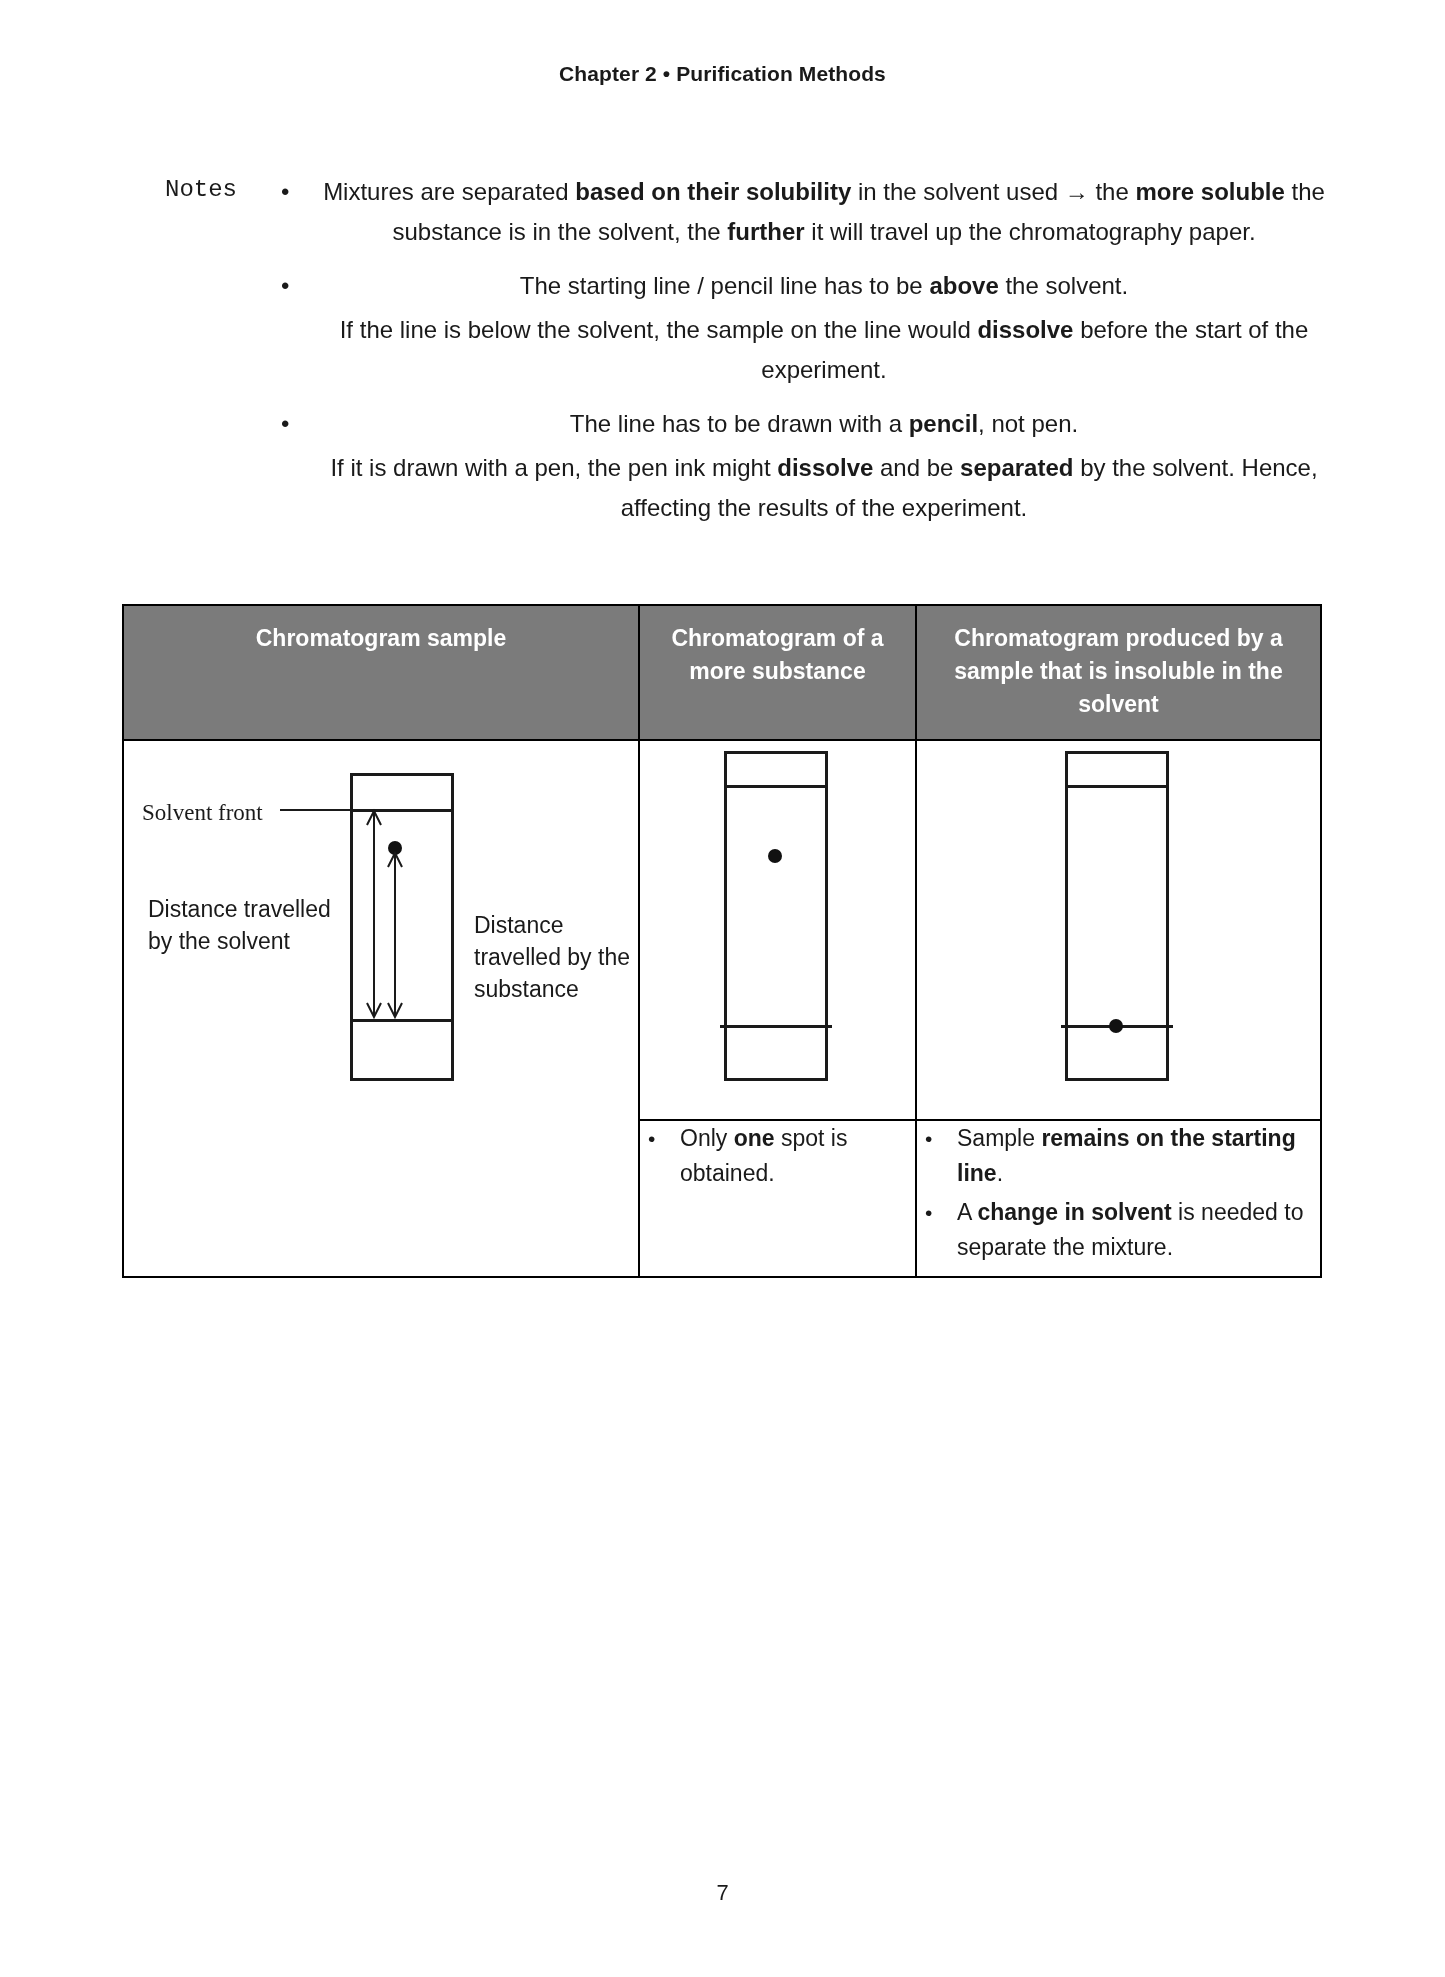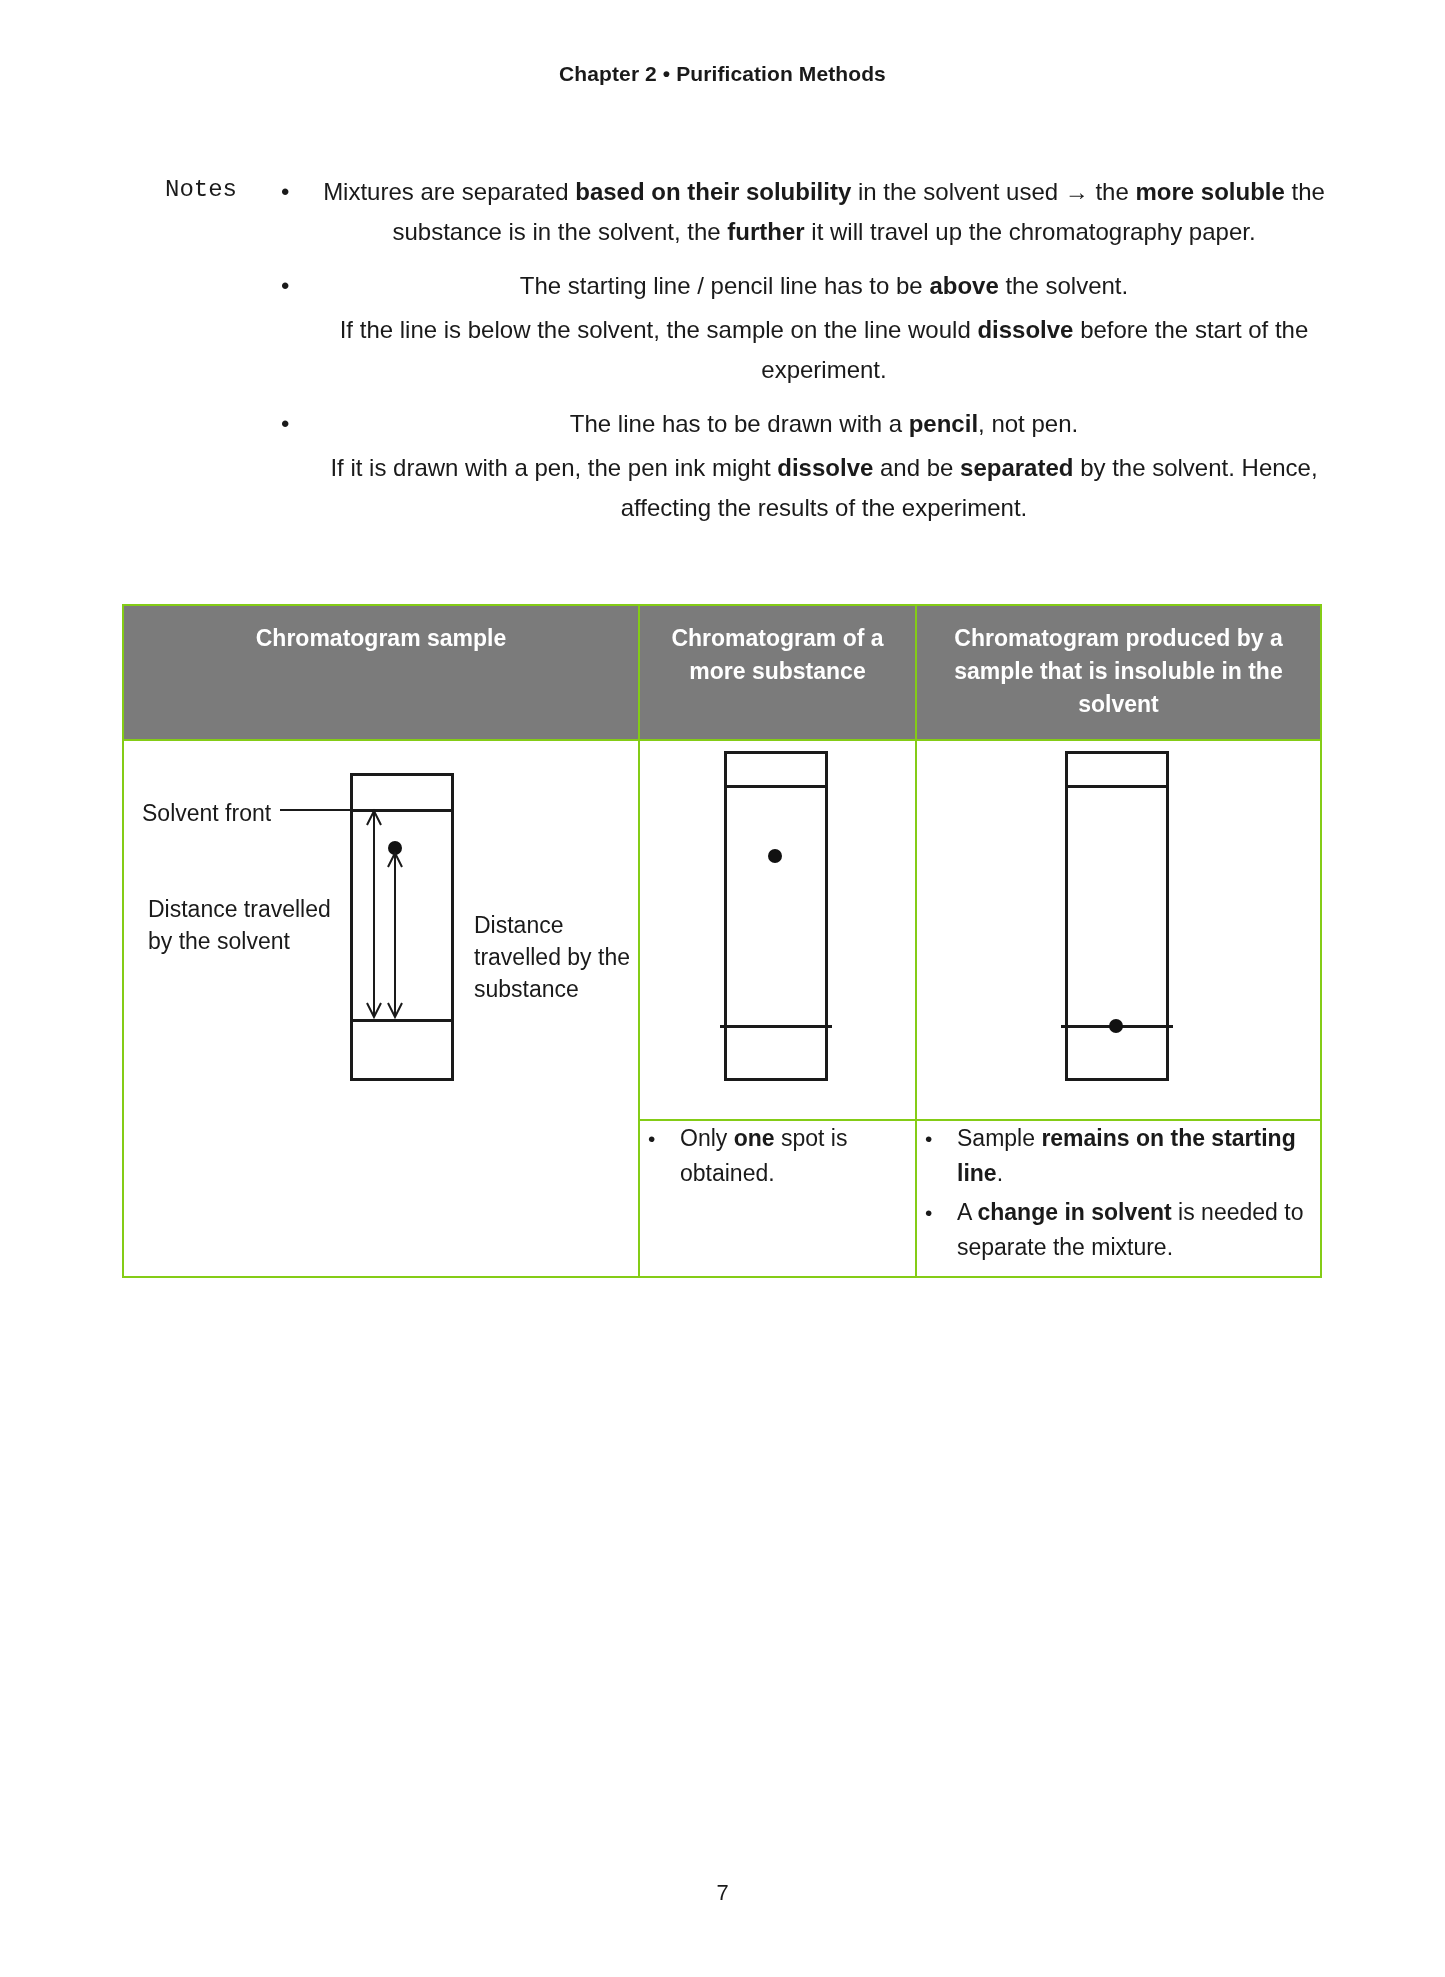--- a/index.html
+++ b/index.html
@@ -78,21 +78,21 @@
   
   .chroma-table {
     position: absolute;
     left: 122px;
     top: 604px;
     width: 1200px;
     border-collapse: collapse;
     table-layout: fixed;
   }
   .chroma-table td, .chroma-table th {
-    border: 2px solid #84cc16;
+    border: 2px solid #000000;
     padding: 0;
     vertical-align: top;
   }
   .chroma-table thead th {
     background: #7b7b7b;
     color: #ffffff;
     font-size: 23px;
     font-weight: bold;
     line-height: 33px;
     text-align: center;
@@ -244,21 +244,21 @@
       <th>Chromatogram of a more substance</th>
       <th>Chromatogram produced by a sample that is insoluble in the solvent</th>
     </tr>
   </thead>
   <tbody>
     <tr>
 
       <td rowspan="2">
         <div class="cellA-body">
 
-          <div class="label-text" style="left:18px; top:56px; width:180px;">Solvent front</div>
+          <div class="label-text" style="left:18px; top:56px; width:180px;font-family:Liberation Serif, serif;">Solvent front</div>
           <div class="leader-line" style="left:156px; top:68px; width:72px;"></div>
 
           <div class="label-text" style="left:24px; top:152px; width:205px;">Distance travelled by the solvent</div>
 
           <div class="label-text" style="left:350px; top:168px; width:160px;">Distance travelled by the substance</div>
 
           <div class="diagram-a">
             <div class="paper-box"></div>
 
             <div class="front-line" style="top:36px;"></div>

